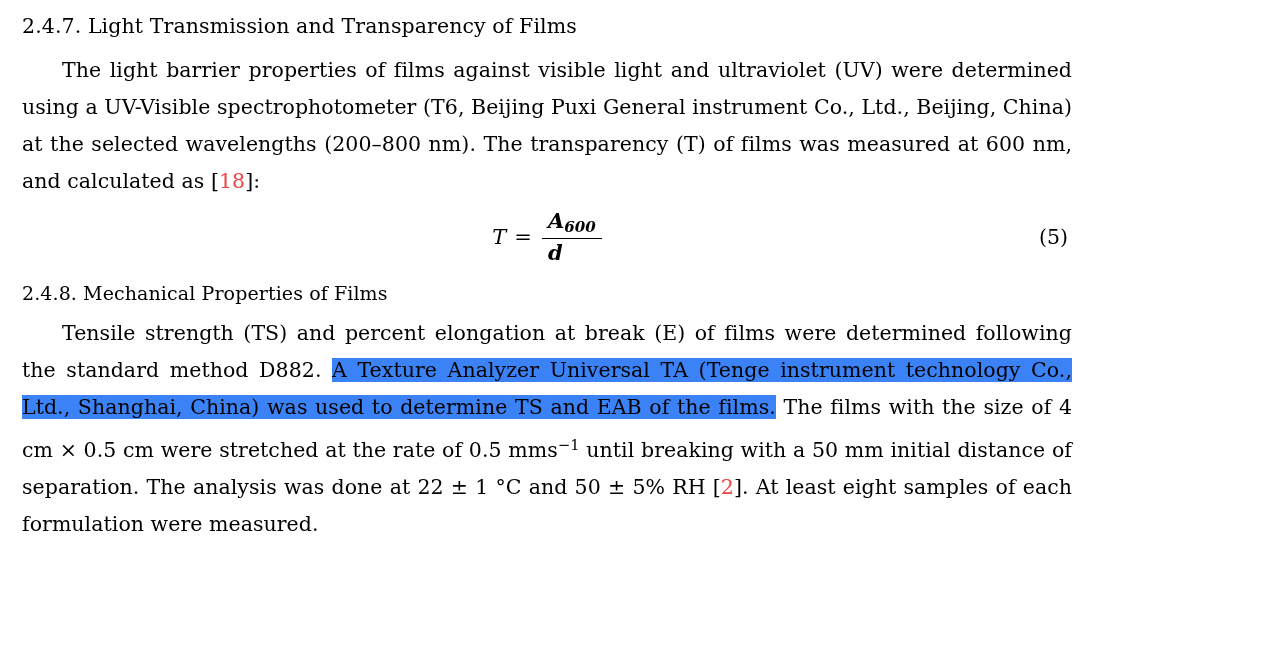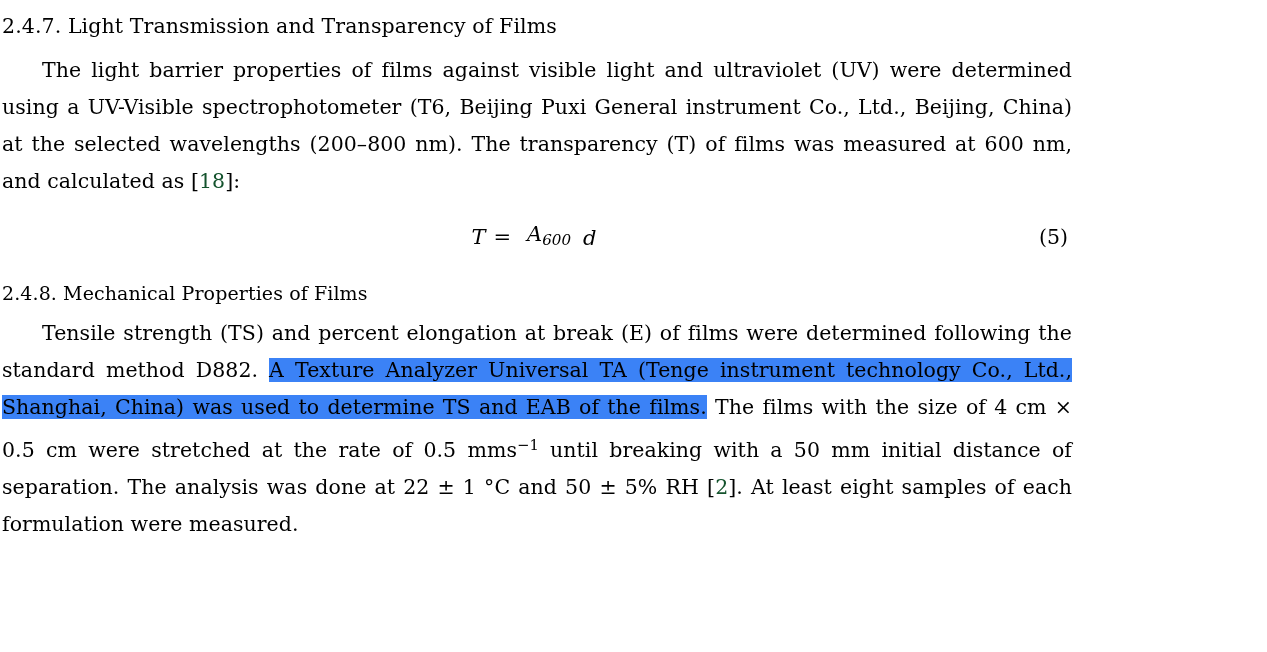--- a/index.html
+++ b/index.html
@@ -11,21 +11,21 @@
     width: 1267px;
     height: 652px;
     font-family: "DejaVu Serif", "Liberation Serif", serif;
     color: #000000;
     overflow: hidden;
   }
   .page {
     width: 1094px;
     height: 652px;
     box-sizing: border-box;
-    padding: 14px 22px 0 2px;
+    padding: 14px 22px 0 22px;
     position: relative;
   }
   .section-heading {
     font-size: 20.5px;
     line-height: 1.25;
     font-weight: normal;
     margin: 0 0 12px 0;
     letter-spacing: 0.1px;
   }
   .section-heading-2 {
@@ -40,21 +40,21 @@
     line-height: 37px;
     margin: 0;
     text-align: justify;
     text-justify: inter-word;
     letter-spacing: 0.05px;
   }
   p.body.indent {
     text-indent: 40px;
   }
   .cite {
-    color: #14532d;
+    color: #ef4444;
   }
   .hl {
     background: #3b82f6;
   }
   .eq-wrap {
     position: relative;
     display: flex;
     align-items: center;
     justify-content: center;
     margin: 6px 0 8px 0;
@@ -68,24 +68,25 @@
   .eq .lhs {
     font-style: italic;
     font-family: "DejaVu Serif", "Liberation Serif", serif;
     margin-right: 8px;
   }
   .eq .eqsign {
     margin-right: 10px;
   }
   .frac {
     display: inline-flex;
-    flex-direction: row;
-    align-items: flex-end;
+    flex-direction: column;
+    align-items: flex-start;
     vertical-align: middle;
     line-height: 1.1;
+    font-weight: bold;
   }
   .frac .num {
     padding: 0 6px 2px 6px;
     font-style: italic;
   }
   .frac .bar {
     width: 100%;
     height: 1.3px;
     background: #000;
   }

